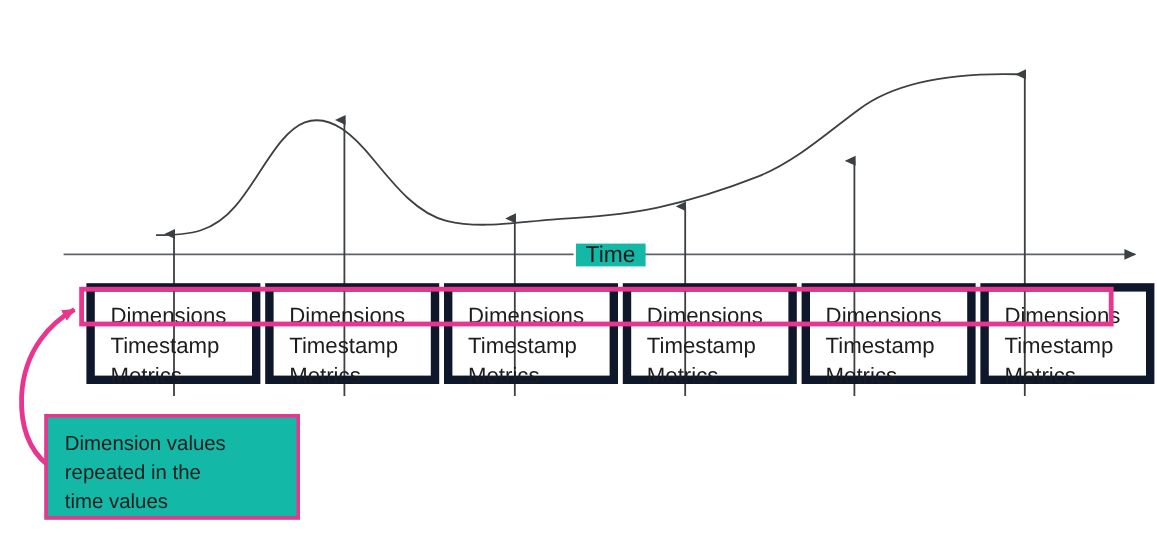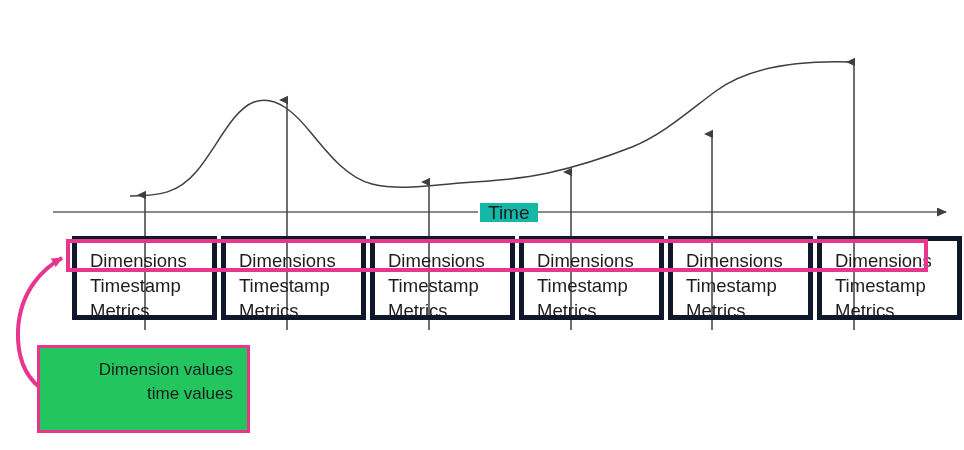--- a/index.html
+++ b/index.html
@@ -29,37 +29,36 @@
     font-size: 19px;
     color: #1d1d1f;
     background: #14b8a6;
     padding: 0 8px;
     line-height: 1;
     white-space: nowrap;
   }
   .record-box {
     position: absolute;
     box-sizing: border-box;
-    border: 5px solid #0f172a;
+    border: 7px solid #0f172a;
     background: transparent;
     padding: 7px 13px 0 13px;
   }
   .record-line {
     font-size: 18.5px;
     color: #1d1d1f;
     line-height: 25px;
     white-space: nowrap;
   }
   .callout-box {
     position: absolute;
     box-sizing: border-box;
     border: 3px solid #e8368f;
-    background: #22c55e;
+    background: #14b8a6;
     padding: 10px 14px 0 14px;
-    text-align: right;
   }
   .callout-line {
     font-size: 17px;
     color: #1d1d1f;
     line-height: 24px;
     white-space: nowrap;
   }
   .highlight-rect {
     position: absolute;
     box-sizing: border-box;
@@ -136,16 +135,17 @@
   <div class="record-box" style="left:817px; top:236px; width:145px; height:84px;">
     <div class="record-line">Dimensions</div>
     <div class="record-line">Timestamp</div>
     <div class="record-line">Metrics</div>
   </div>
 
   <div class="highlight-rect" style="left:66px; top:239px; width:862px; height:33px;"></div>
 
   <div class="callout-box" style="left:37px; top:345px; width:213px; height:88px;">
     <div class="callout-line">Dimension values</div>
+    <div class="callout-line">repeated in the</div>
     <div class="callout-line">time values</div>
   </div>
 
 </div>
 
 </body></html>

